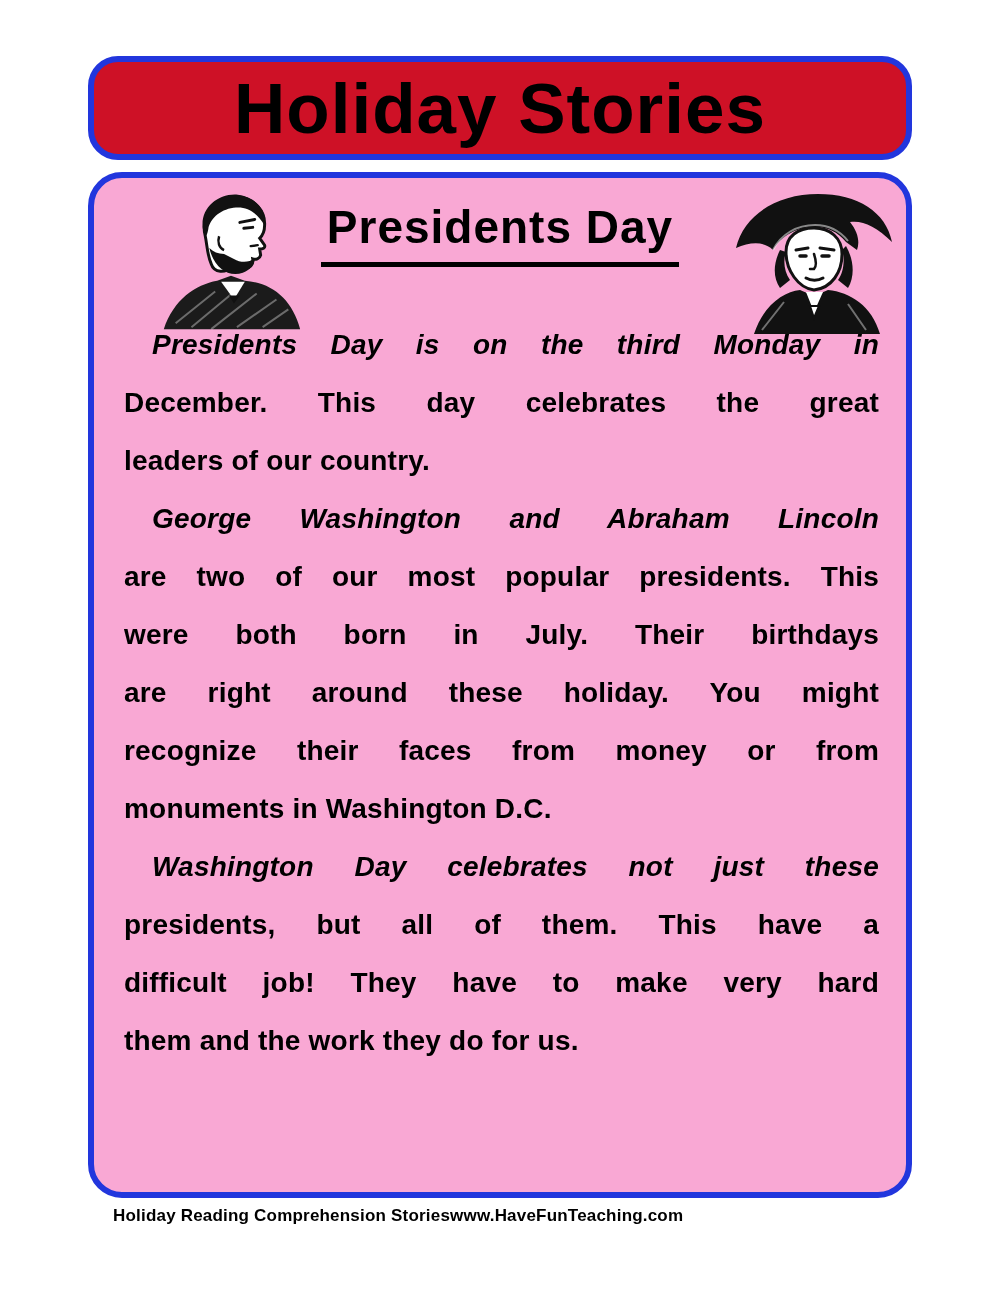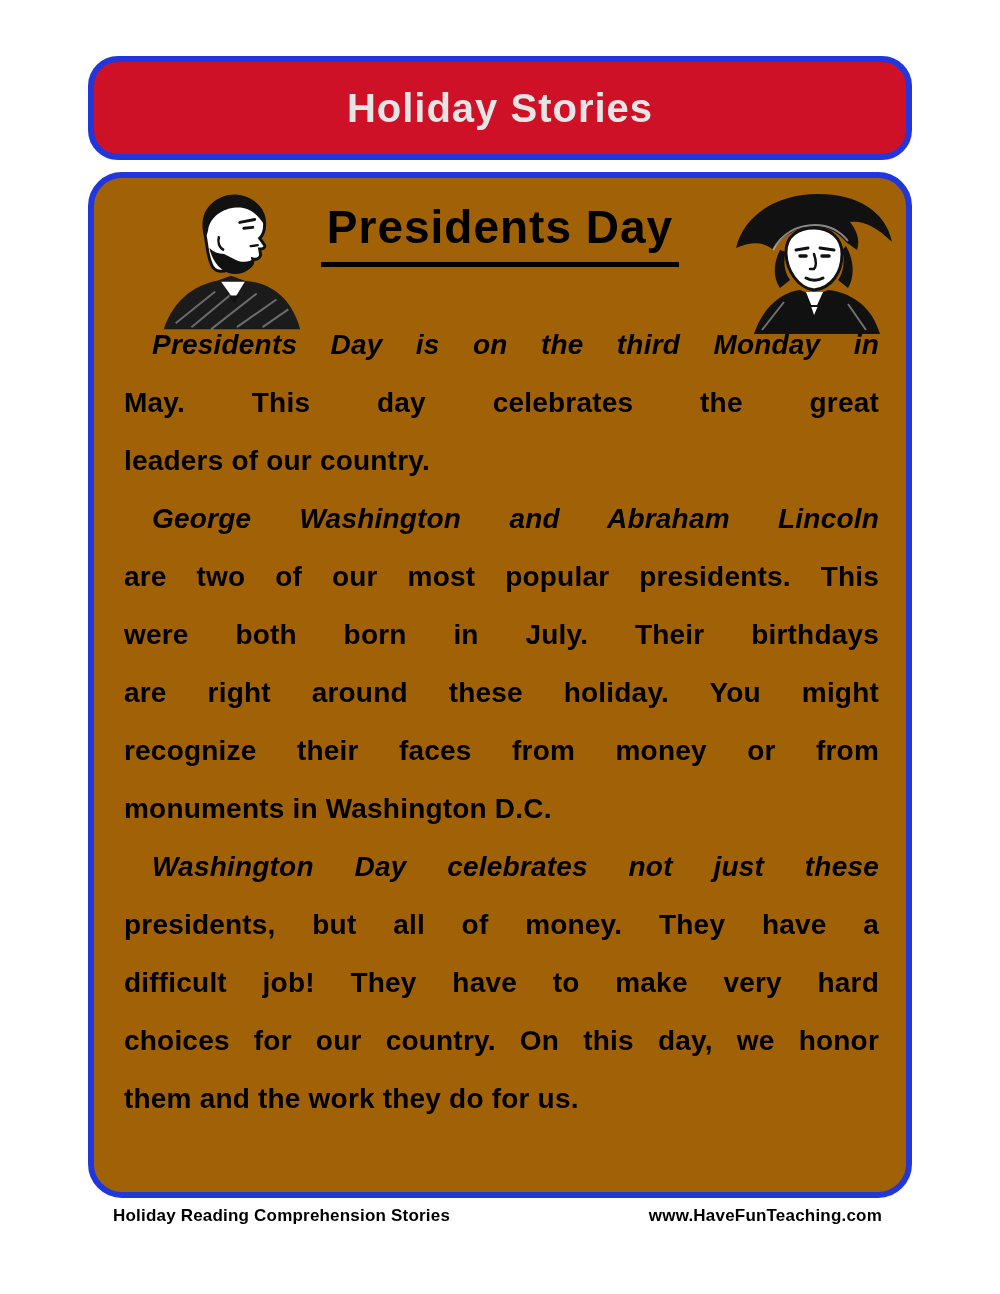--- a/index.html
+++ b/index.html
@@ -17,33 +17,33 @@
   .banner {
     position: absolute;
     left: 88px; top: 56px;
     width: 824px; height: 104px;
     background: #ce1126;
     border: 6px solid #2236dd;
     border-radius: 30px;
     display: flex; align-items: center; justify-content: center;
   }
   .banner-title {
-    color: #e5e5e5;
-    font-size: 40px;
+    color: #000000;
+    font-size: 71px;
     font-weight: bold;
     letter-spacing: 1px;
     white-space: nowrap;
   }
 
   
   .card {
     position: absolute;
     left: 88px; top: 172px;
     width: 824px; height: 1026px;
-    background: #a16207;
+    background: #f9a8d4;
     border: 6px solid #2236dd;
     border-radius: 34px;
   }
   .portrait { position: absolute; top: 6px; }
   .portrait.left  { left: 52px;  width: 168px; height: 146px; }
   .portrait.right { right: 8px;  width: 172px; height: 150px; }
 
   .story-title-row {
     position: absolute;
     left: 0; top: 22px; width: 100%;
@@ -79,21 +79,20 @@
   .line.first { text-indent: 28px; font-style: italic; }
   .line.last  { text-align: right; text-align-last: left; }
 
   
   .footer {
     position: absolute;
     left: 0; top: 1206px;
     width: 1000px;
     padding: 0 118px 0 113px;
     display: flex;
-    justify-content: space-between;
   }
   .footer-text {
     font-size: 17px;
     font-weight: bold;
     letter-spacing: 0.2px;
   }
 </style>
 </head>
 <body>
 
@@ -147,34 +146,33 @@
       <path d="M80,108 L88,128 L97,108 Z" fill="#ffffff"></path>
       <path d="M84,122 L88,134 L93,122 Z" fill="#ffffff" stroke="#111" stroke-width="2"></path>
     </svg>
 
     <div class="story-title-row">
       <span class="story-title">Presidents Day</span>
     </div>
 
     <div class="story-body">
       <span class="line first">Presidents Day is on the third Monday in</span>
-      <span class="line">May. This day celebrates the great</span>
+      <span class="line">December. This day celebrates the great</span>
       <span class="line last">leaders of our country.</span>
 
       <span class="line first">George Washington and Abraham Lincoln</span>
       <span class="line">are two of our most popular presidents. This</span>
       <span class="line">were both born in July. Their birthdays</span>
       <span class="line">are right around these holiday. You might</span>
       <span class="line">recognize their faces from money or from</span>
       <span class="line last">monuments in Washington D.C.</span>
 
       <span class="line first">Washington Day celebrates not just these</span>
-      <span class="line">presidents, but all of money. They have a</span>
+      <span class="line">presidents, but all of them. This have a</span>
       <span class="line">difficult job! They have to make very hard</span>
-      <span class="line">choices for our country. On this day, we honor</span>
       <span class="line last">them and the work they do for us.</span>
     </div>
   </div>
 
   <div class="footer">
     <span class="footer-text">Holiday Reading Comprehension Stories</span>
     <span class="footer-text">www.HaveFunTeaching.com</span>
   </div>
 
 </div>

